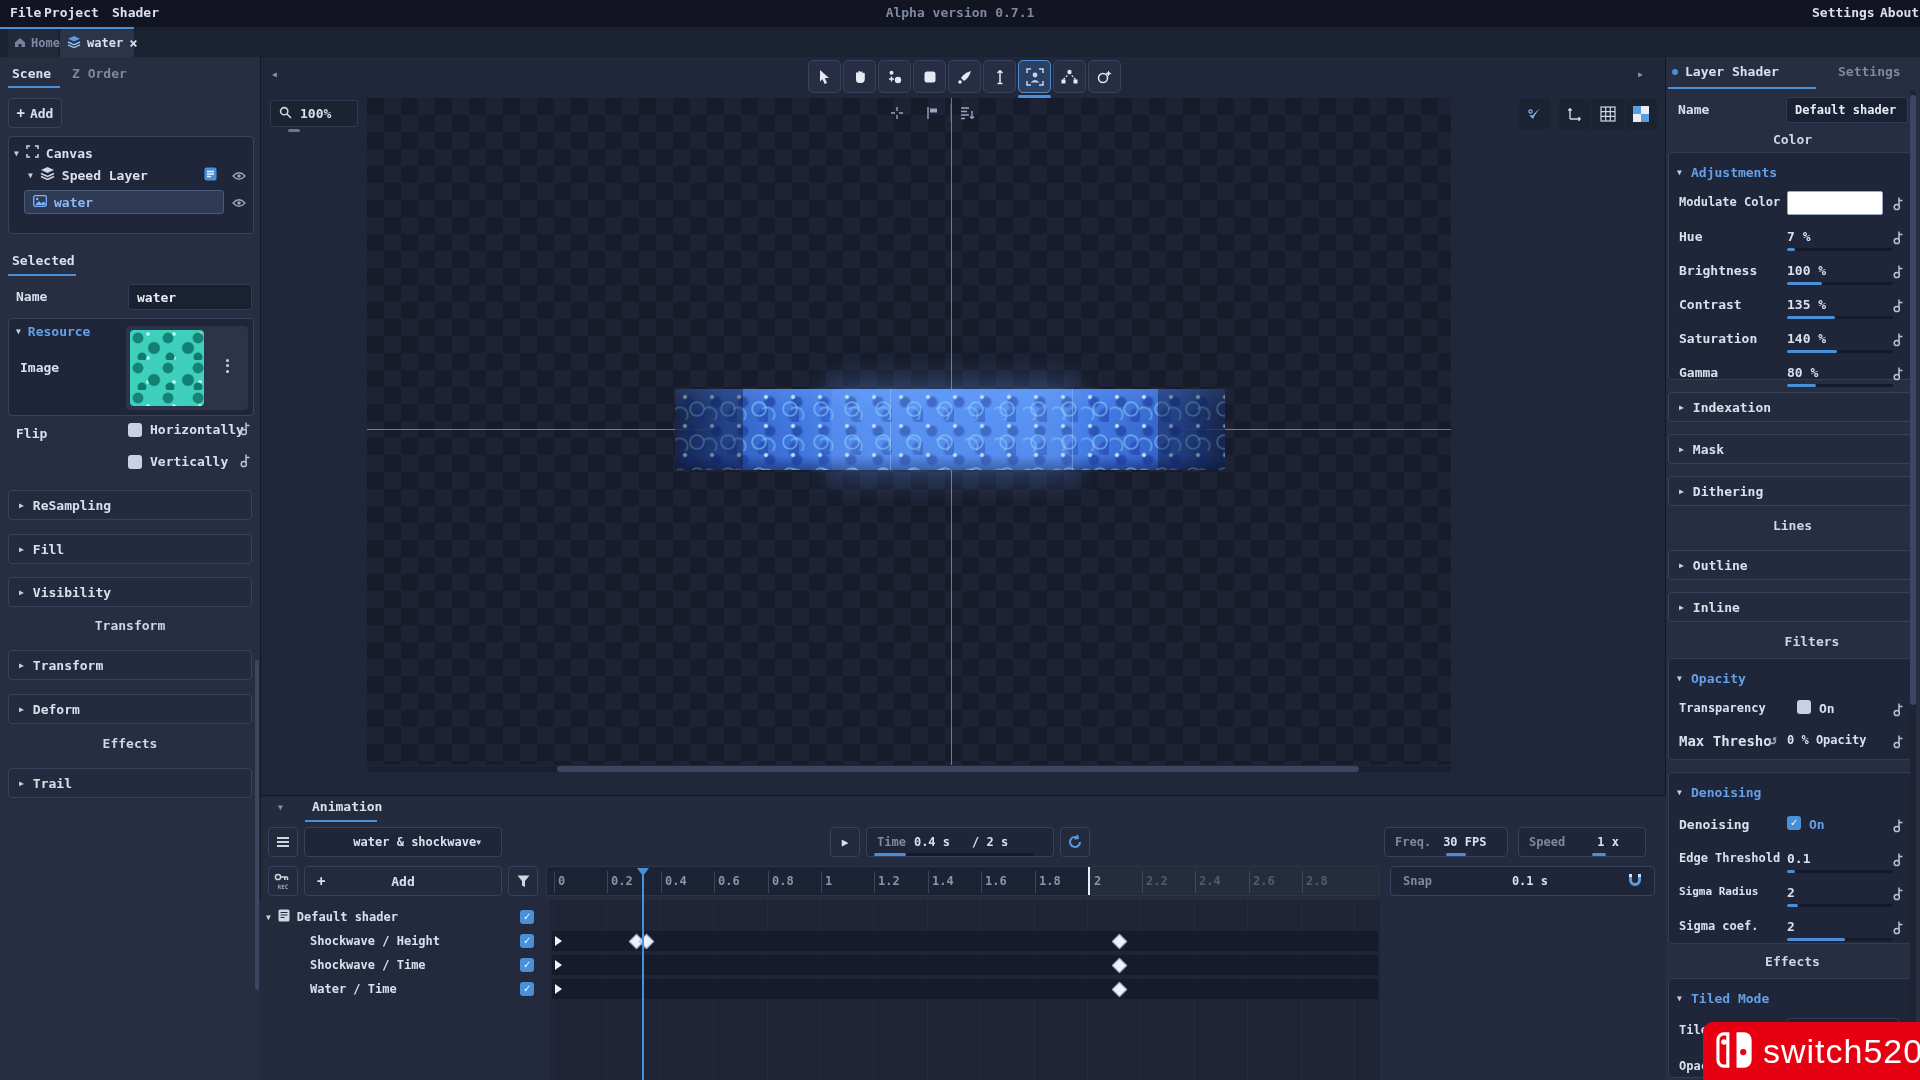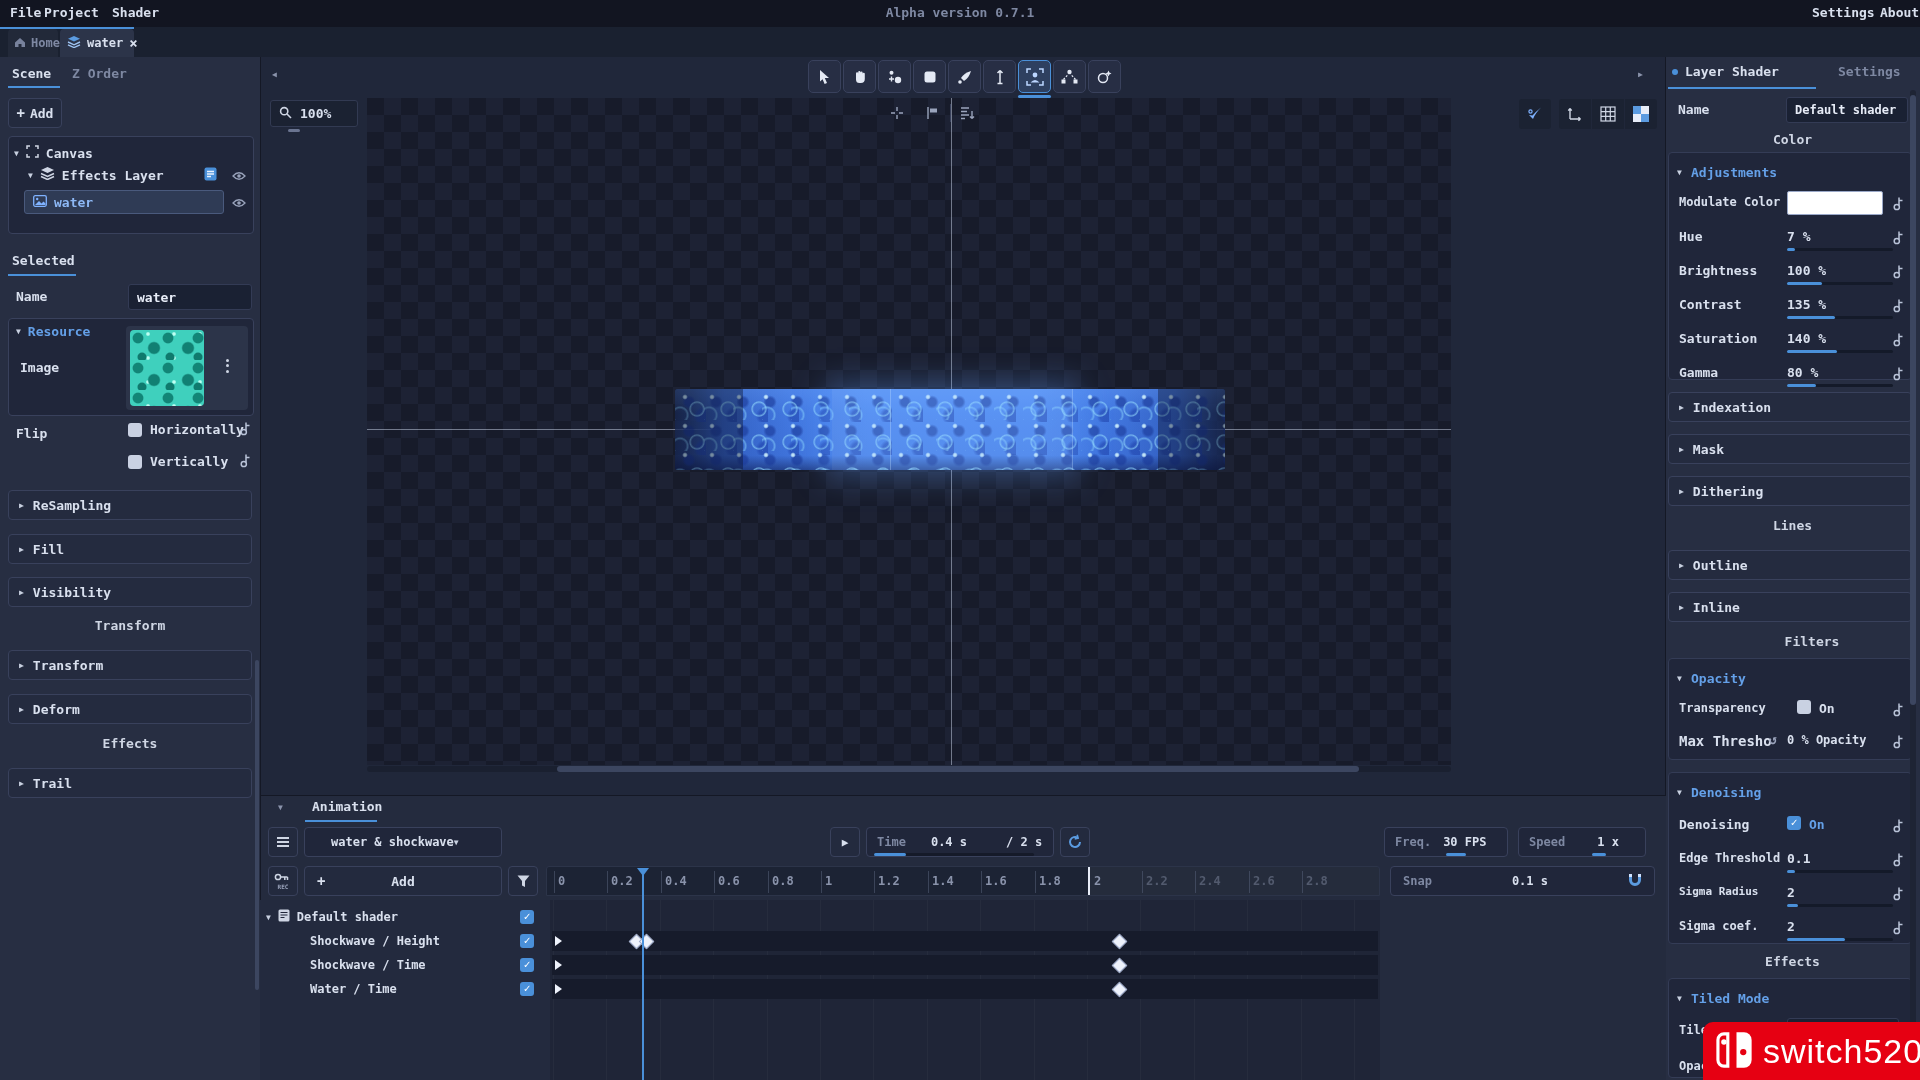--- a/index.html
+++ b/index.html
@@ -109,21 +109,21 @@
         </svg></span>
     <span>Canvas</span>
   </div>
   <div class="abs ctr" style="left:28px;top:164px;width:218px;height:22px;gap:7px;">
     <span class="caret">▼</span>
     <span><svg width="15" height="13" viewBox="0 0 15 13">
           <path d="M7.5 0 L14 3 7.5 6 1 3 Z" fill="#cfd6e4"></path>
           <path d="M1 6.5 L7.5 9.5 14 6.5" stroke="#cfd6e4" fill="none" stroke-width="1.5"></path>
           <path d="M1 9.5 L7.5 12.5 14 9.5" stroke="#cfd6e4" fill="none" stroke-width="1.5"></path>
         </svg></span>
-    <span>Effects Layer</span>
+    <span>Speed Layer</span>
   </div>
   <span class="abs" style="left:204px;top:167px;"><svg width="13" height="14" viewBox="0 0 13 14">
         <rect x="0.5" y="0.5" width="12" height="13" rx="2" fill="#4a90d9"></rect>
         <path d="M3 4.5 H10 M3 7 H10 M3 9.5 H7" stroke="#eaf2ff" stroke-width="1.3"></path>
       </svg></span>
   <span class="abs" style="left:232px;top:169px;"><svg width="14" height="10" viewBox="0 0 14 10">
         <path d="M1 5 Q7 -1.5 13 5 Q7 11.5 1 5 Z" fill="none" stroke="#98a2ba" stroke-width="1.3"></path>
         <circle cx="7" cy="5" r="1.8" fill="#98a2ba"></circle>
       </svg></span>
   <div class="abs ctr" style="left:24px;top:190px;width:200px;height:24px;gap:7px;background:#2f3b55;border:1px solid #4a5a7d;border-radius:3px;padding:0 8px;box-sizing:border-box;">
@@ -541,28 +541,28 @@
   <div class="abs" style="left:260px;top:795px;width:1405px;height:285px;background:#242b3e;border-top:1px solid #141825;border-left:1px solid #141825;"></div>
   <span class="abs caret" style="left:278px;top:803px;color:#8a93ab;">▼</span>
   <span class="abs" style="left:312px;top:799px;">Animation</span>
   <div class="abs" style="left:305px;top:820px;width:72px;height:2px;background:#4a90d9;"></div>
 
   <div class="abs btn" style="left:268px;top:827px;width:30px;height:30px;">
       <svg width="14" height="12" viewBox="0 0 14 12" stroke="#cfd6e4" stroke-width="1.8">
         <path d="M1 2 H13 M1 6 H13 M1 10 H13"></path>
       </svg>
     </div>
-  <div class="abs box ctr" style="left:304px;top:827px;width:198px;height:30px;padding:0 26px;box-sizing:border-box;justify-content:flex-start;">
+  <div class="abs box ctr" style="left:304px;top:827px;width:198px;height:30px;padding:0 20px;box-sizing:border-box;justify-content:flex-end;">
     <span style="font-size:12px;">water &amp; shockwave</span>
     <span class="caret">▼</span>
   </div>
   <div class="abs btn" style="left:830px;top:827px;width:30px;height:30px;">
       <span style="font-size:11px;">▶</span>
     </div>
-  <div class="abs box ctr" style="left:866px;top:827px;width:188px;height:30px;padding:0 10px;box-sizing:border-box;gap:25px;">
+  <div class="abs box ctr" style="left:866px;top:827px;width:188px;height:30px;padding:0 10px;box-sizing:border-box;gap:8px;">
     <span class="grayt" style="font-size:12px;">Time</span>
     <span style="font-size:12px;">0.4 s</span>
     <span style="font-size:12px;margin-left:14px;">/ 2 s</span>
   </div>
   <div class="abs" style="left:874px;top:853px;width:160px;height:3px;background:#151a29;border-radius:2px;">
       <div style="width:20%;height:100%;background:#4a90d9;border-radius:2px;"></div>
     </div>
   <div class="abs btn" style="left:1060px;top:827px;width:30px;height:30px;">
       <svg width="16" height="16" viewBox="0 0 16 16" fill="none" stroke="#5b9be0" stroke-width="2">
         <path d="M13 8 a5 5 0 1 1 -2.1-4.1"></path>

